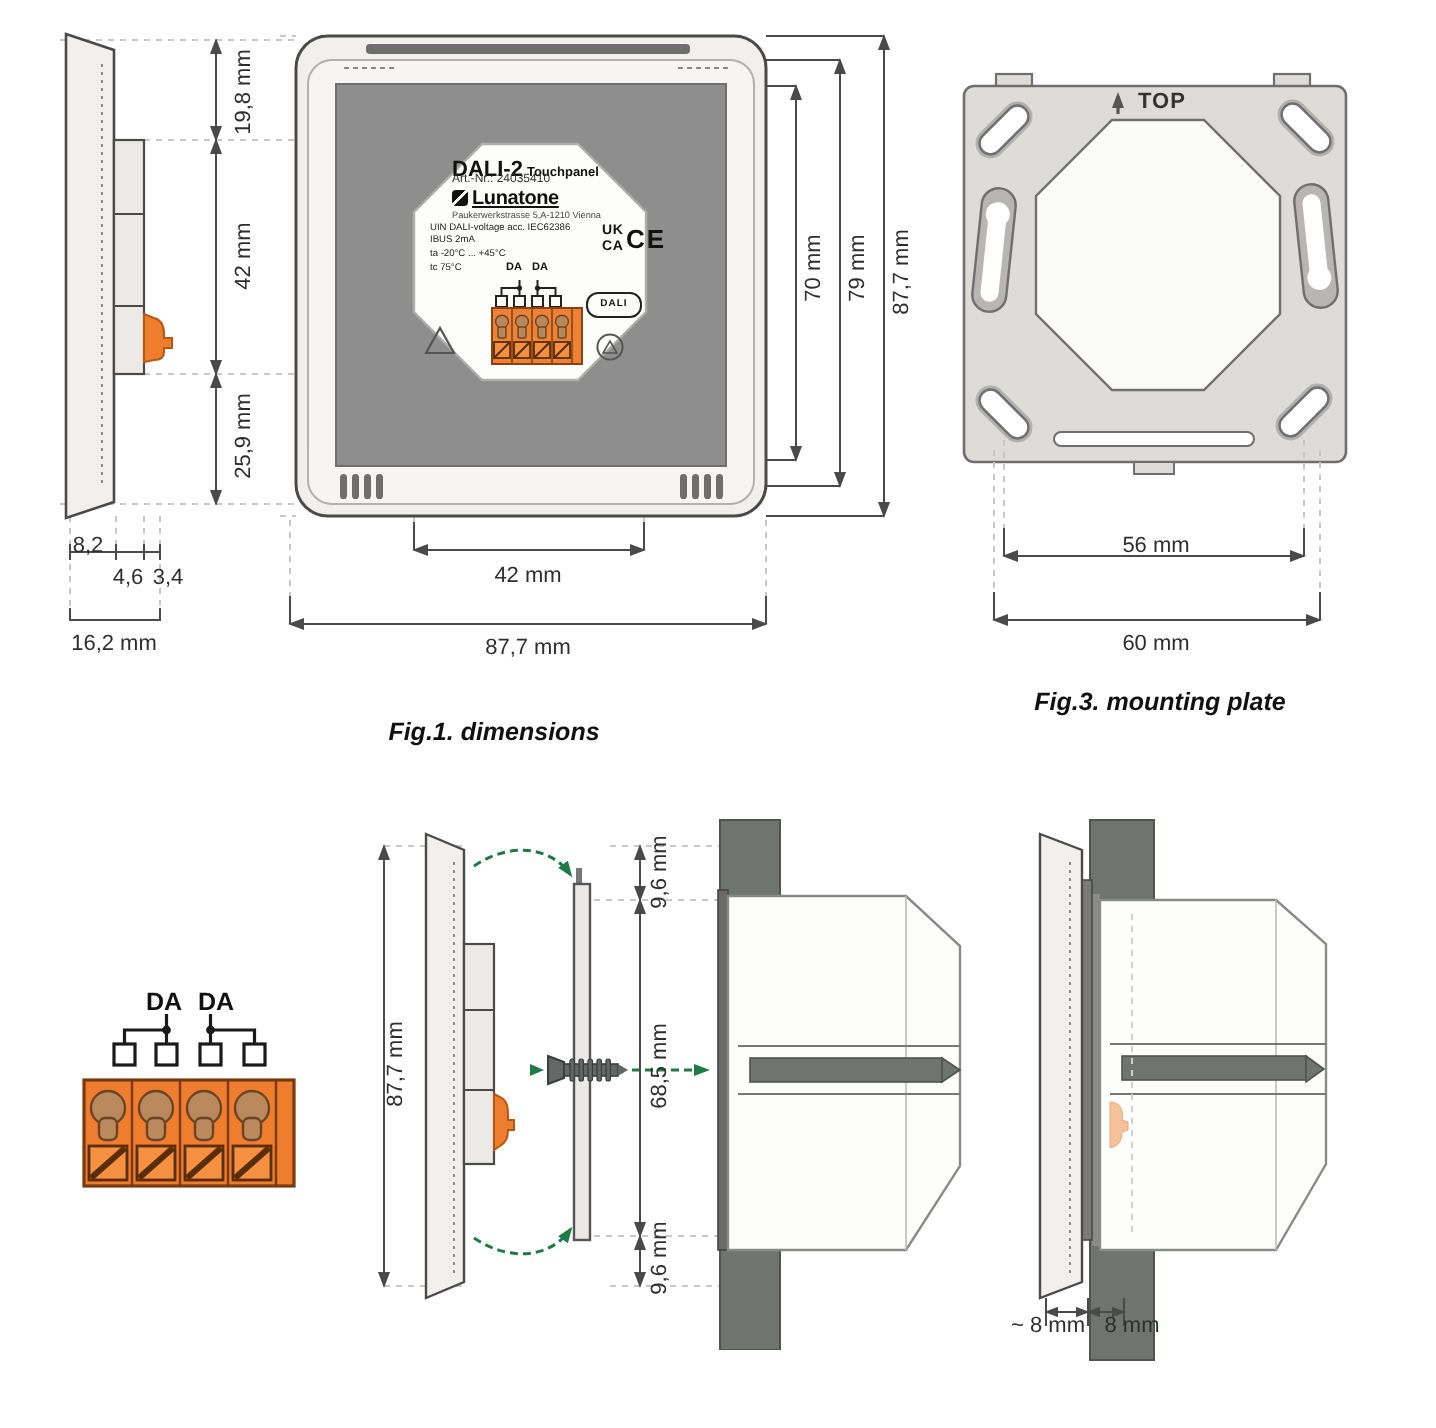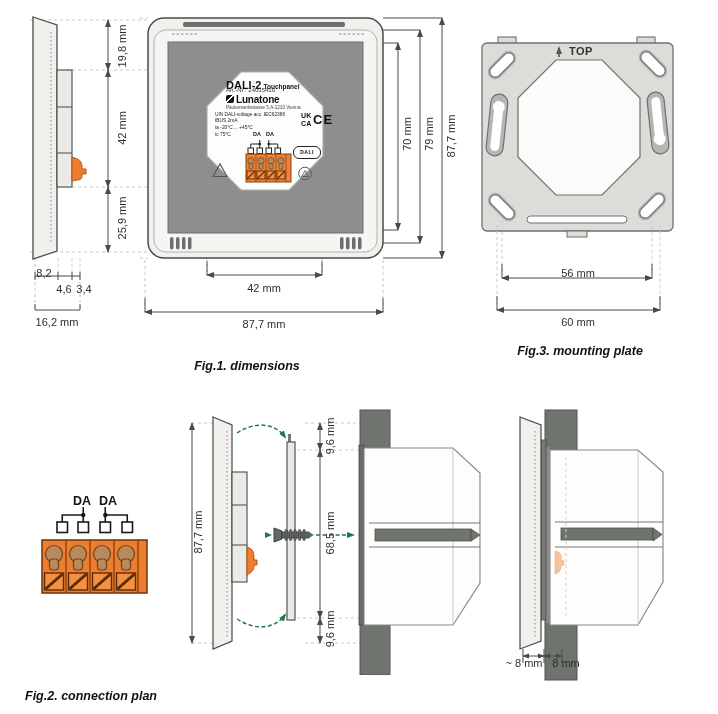--- a/index.html
+++ b/index.html
@@ -13,21 +13,21 @@
        text-align:center;white-space:nowrap;}
   .cap-plain{font-style:normal;}
   .da-big{position:absolute;width:30px;text-align:center;font:700 12.5px/14px "Liberation Sans",sans-serif;color:#111;}
   
   #dev-label{position:absolute;left:204px;top:70px;width:124px;height:122px;color:#111;}
   #dev-label > div{position:absolute;white-space:nowrap;}
   .dl-title{left:22px;top:5px;}
   .dl-name{font-weight:700;font-size:11px;line-height:11px;text-align:right;}
   .dl-suffix{font-weight:700;font-size:6.5px;margin-left:2px;}
   .dl-art{left:22px;top:17px;font-size:6px;color:#333;}
-  .dl-brand{left:22px;top:23.5px;display:flex;align-items:center;}
+  .dl-brand{left:22px;top:23.5px;display:flex;align-items:center;text-decoration:underline;}
   .dl-logo{display:inline-block;width:8px;height:8px;border-radius:2px;margin-right:2px;
            background:linear-gradient(135deg,#111 42%,#fff 42%,#fff 56%,#111 56%);}
   .dl-brandname{font-weight:700;font-size:10px;letter-spacing:-0.2px;}
   .dl-addr{left:22px;top:35px;font-size:4.6px;color:#444;}
   .dl-specs{left:11px;top:41.5px;font-size:4.8px;line-height:6.8px;color:#222;}
   .dl-ukca{left:97px;top:42px;font-weight:700;font-size:7px;line-height:7.5px;letter-spacing:.3px;}
   .dl-ce{left:109px;top:42px;font-weight:600;font-size:13px;letter-spacing:1px;}
   .dl-dali{left:89px;top:76px;width:26px;height:11px;border:1.3px solid #222;border-radius:6px;
            font:700 5px/11px "Liberation Sans",sans-serif;text-align:center;letter-spacing:.5px;}
   .da-mini{position:absolute;width:24px;text-align:center;font:700 5.5px/7px "Liberation Sans",sans-serif;color:#111;}
@@ -322,21 +322,20 @@
       <g stroke="#5a2d08" stroke-width="3">
         <line x1="15.5" y1="109" x2="32.5" y2="94"></line>
           <line x1="39.5" y1="109" x2="56.5" y2="94"></line>
         <line x1="63.5" y1="109" x2="80.5" y2="94"></line>
           <line x1="87.5" y1="109" x2="104.5" y2="94"></line>
       </g>
     </g>
   </svg>
   <div class="da-big" style="left:67px;top:494px">DA</div>
   <div class="da-big" style="left:93px;top:494px">DA</div>
-  <div class="cap" style="left:1px;top:689px;width:180px">Fig.2. connection plan</div>
 
   <svg style="left:185px;top:405px" width="300" height="270" viewBox="0 0 300 270">
     <defs>
       <marker id="mi" viewBox="0 0 8 8" refX="7" refY="3" markerWidth="8" markerHeight="8" orient="auto-start-reverse" markerUnits="userSpaceOnUse">
         <path d="M0,0 L8,3 L0,6 Z" fill="#4a4a4a"></path>
       </marker>
       <marker id="gi" viewBox="0 0 8 8" refX="6" refY="3" markerWidth="8" markerHeight="8" orient="auto" markerUnits="userSpaceOnUse">
         <path d="M0,0 L8,3 L0,6 Z" fill="#1e7a46"></path>
       </marker>
     </defs>

